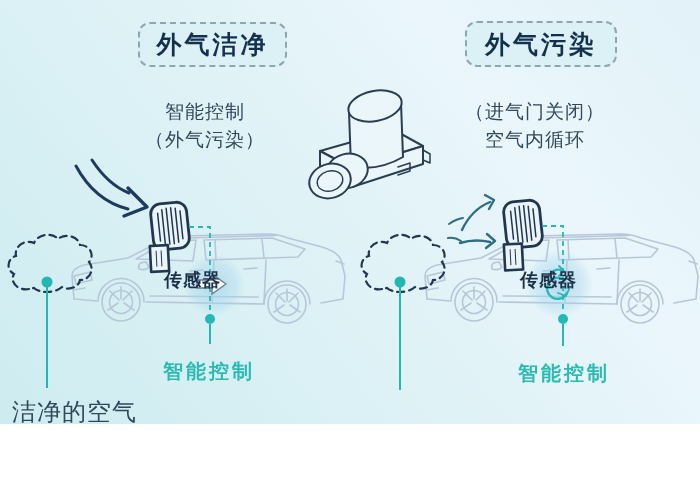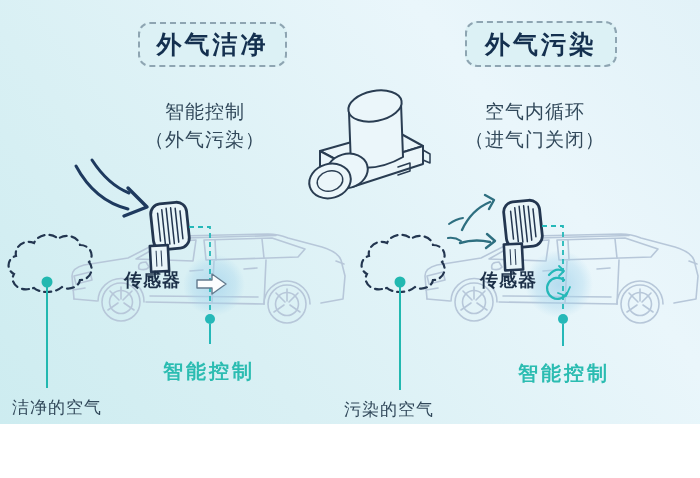--- a/index.html
+++ b/index.html
@@ -25,33 +25,33 @@
   .badge-right{left:465px;top:21px;width:148px;height:42px;text-align:right;}
   .subtitle{
     position:absolute;width:190px;
     text-align:center;color:#31485a;
     font-size:19px;line-height:28px;letter-spacing:1px;
   }
   .subtitle-left{left:110px;top:98px;}
   .subtitle-right{left:440px;top:98px;}
   .sensor-label{
     position:absolute;color:#1c3048;
-    font-size:18px;font-weight:bold;letter-spacing:1px;
+    font-size:18px;font-weight:bold;letter-spacing:1px;margin-left:40px;
   }
   .sensor-left{left:124px;top:268px;}
   .sensor-right{left:480px;top:268px;}
   .control-label{
     position:absolute;color:#2bbcb1;
     font-size:20px;font-weight:bold;letter-spacing:3px;margin-top:12px;
   }
   .control-left{left:163px;top:346px;}
   .control-right{left:518px;top:348px;}
   .air-label{
     position:absolute;color:#31485a;
-    font-size:17px;letter-spacing:1px;
+    font-size:24px;letter-spacing:1px;
   }
   .air-left{left:12px;top:396px;}
   .air-right{left:344px;top:398px;}
 </style>
 </head>
 <body>
 
 <div class="stage">
 
   <svg class="art" viewBox="0 0 700 478" aria-hidden="true">
@@ -175,26 +175,25 @@
   </svg>
 
   <div class="badge badge-left">外气洁净</div>
   <div class="badge badge-right">外气污染</div>
 
   <div class="subtitle subtitle-left">
     <div>智能控制</div>
     <div>（外气污染）</div>
   </div>
   <div class="subtitle subtitle-right">
+    <div>（进气门关闭）</div>
     <div>空气内循环</div>
-    <div>（进气门关闭）</div>
   </div>
 
   <div class="txt sensor-label sensor-left">传感器</div>
   <div class="txt sensor-label sensor-right">传感器</div>
 
   <div class="txt control-label control-left">智能控制</div>
   <div class="txt control-label control-right">智能控制</div>
 
   <div class="txt air-label air-left">洁净的空气</div>
-  <div class="txt air-label air-right">污染的空气</div>
 
 </div>
 
 </body></html>

